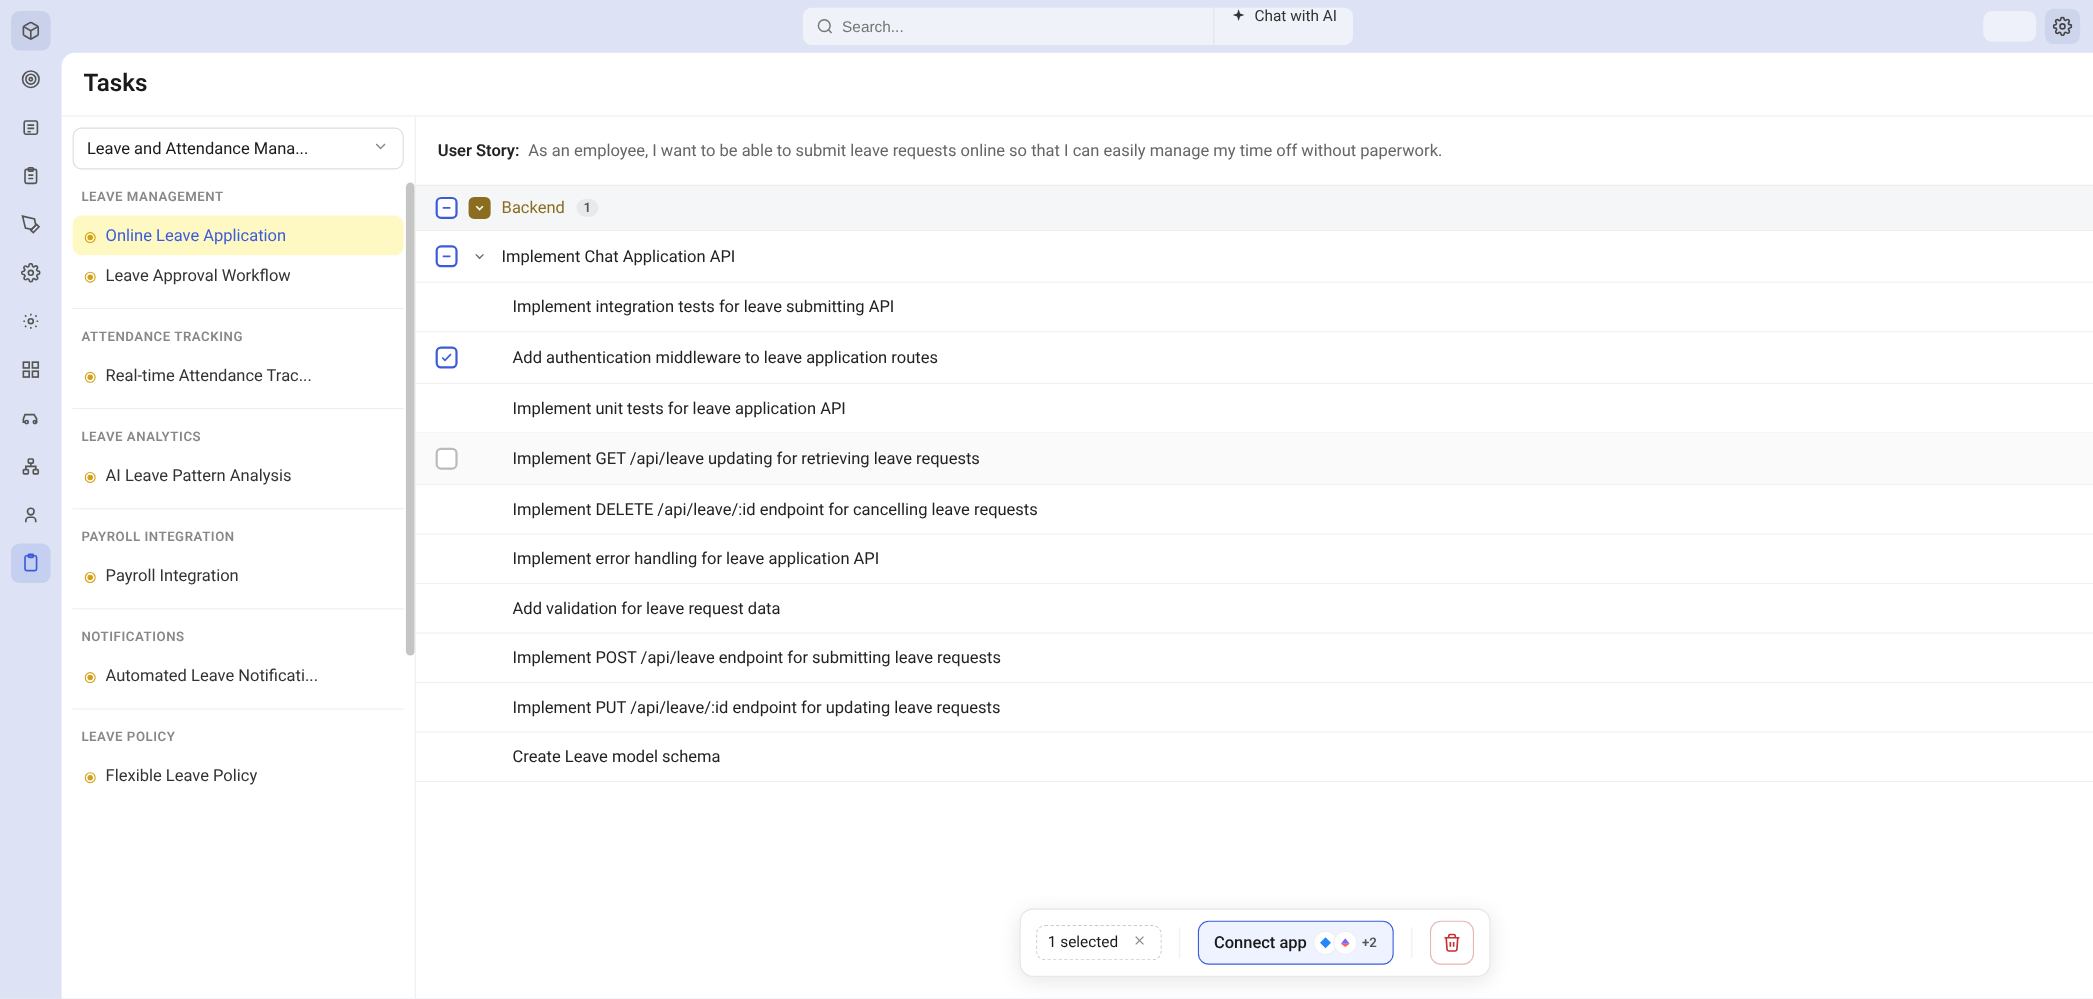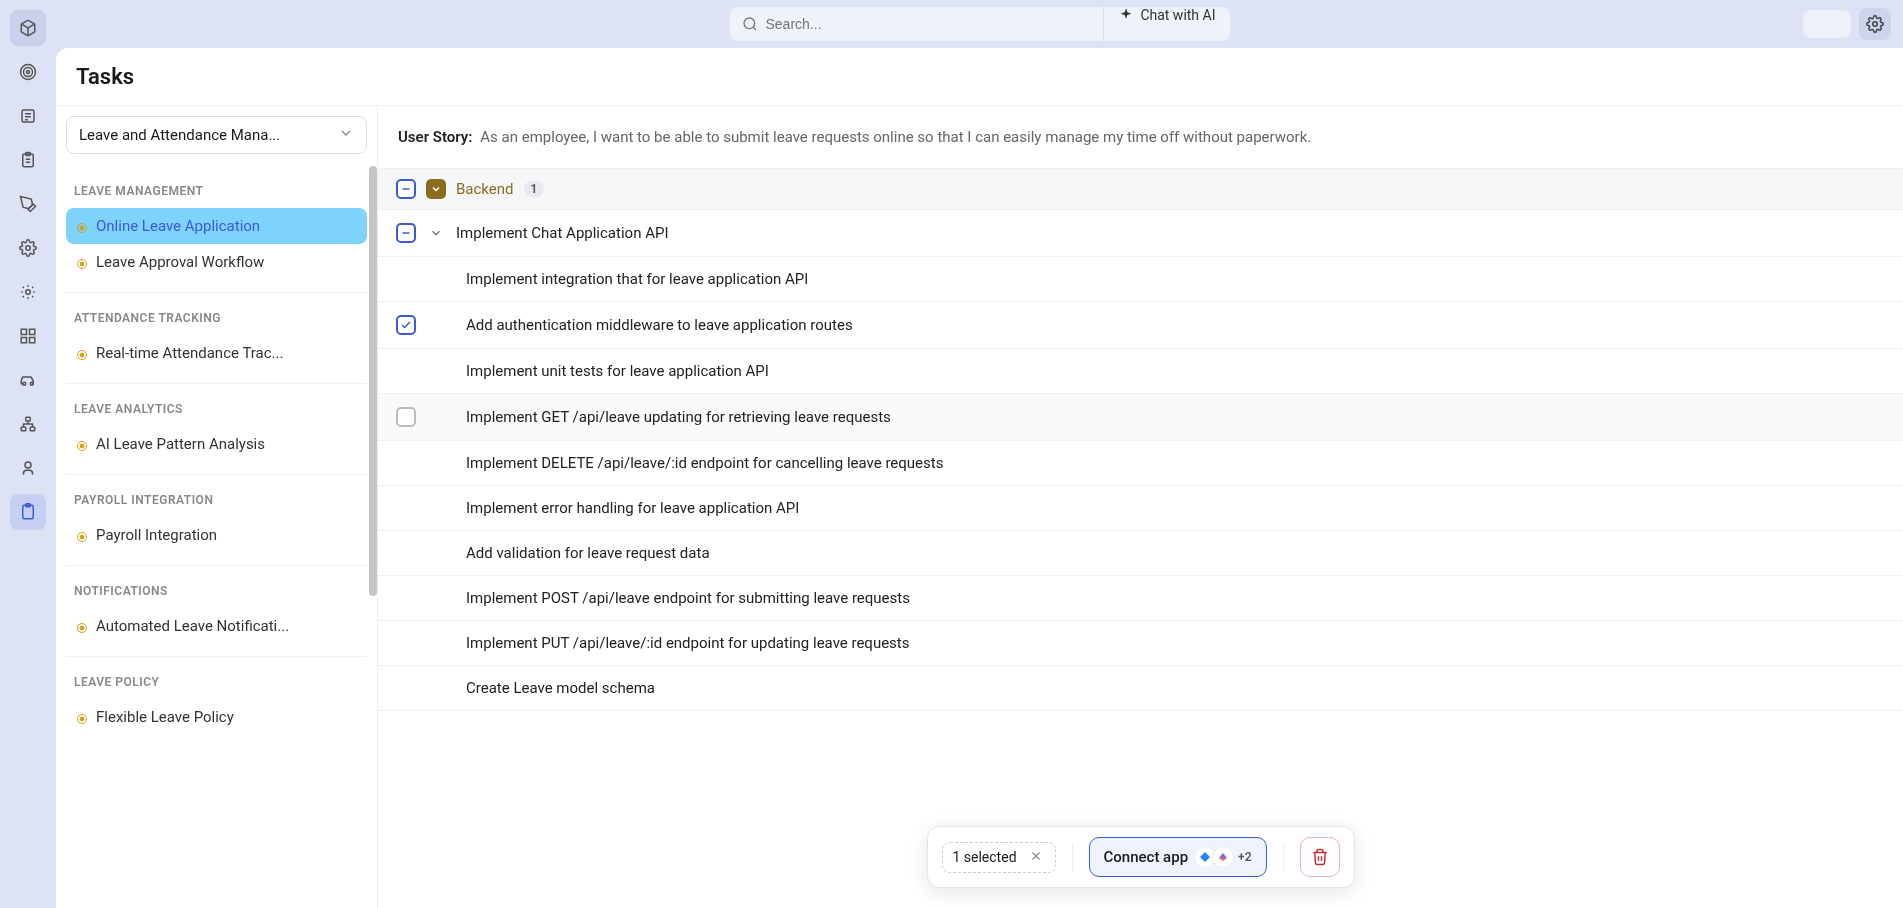--- a/index.html
+++ b/index.html
@@ -18,26 +18,26 @@
 .chat-ai { display: flex; align-items: flex-start; gap: 6px; padding: 0 14px; font-size: 14px; color: #333; border-left: 1px solid #e0e3ed; height: 100%; cursor: pointer; }
 .topbar-spacer-right { flex: 1; display: flex; justify-content: flex-end; align-items: center; gap: 8px; }
 .toggle-pill { width: 48px; height: 28px; background: #eef1f9; border-radius: 8px; }
 .settings-btn { width: 32px; height: 32px; display: flex; align-items: center; justify-content: center; background: #cdd5ec; border-radius: 8px; cursor: pointer; color: #444; }
 .content-card { flex: 1; background: #fff; border-radius: 12px 0 0 0; display: flex; flex-direction: column; overflow: hidden; margin-left: 0; }
 .page-header { padding: 16px 20px; }
 .page-header h1 { font-size: 22px; font-weight: 600; }
 .body-split { flex: 1; display: flex; overflow: hidden; border-top: 1px solid #eee; }
 .sidebar { width: 322px; border-right: 1px solid #eee; display: flex; flex-direction: column; overflow: hidden; position: relative; }
 .sidebar-scroll-indicator { position: absolute; right: 0; top: 60px; width: 8px; height: 430px; background: #c5c5c5; border-radius: 4px; }
-.project-select { margin: 10px 10px 12px 10px; border: 1px solid #ddd; border-radius: 8px; padding: 8px 12px; display: flex; align-items: center; justify-content: space-between; cursor: pointer; font-size: 15px; }
+.project-select { margin: 10px 10px 0 10px; border: 1px solid #ddd; border-radius: 8px; padding: 8px 12px; display: flex; align-items: center; justify-content: space-between; cursor: pointer; font-size: 15px; }
 .project-select .chev { color: #888; }
 .sidebar-inner { flex: 1; overflow-y: auto; padding: 0 10px 20px 10px; }
 .group-label { font-size: 12px; font-weight: 600; color: #888; letter-spacing: 0.5px; padding: 18px 8px 10px 8px; }
 .side-item { display: flex; align-items: center; gap: 8px; padding: 9px 10px; border-radius: 8px; cursor: pointer; font-size: 15px; color: #333; }
-.side-item.active { background: #7dd3fc; color: #3b5bdb; }
+.side-item.active { background: #fef9c3; color: #3b5bdb; }
 .side-item .dot { width: 12px; height: 12px; flex-shrink: 0; }
 .group-divider { border-top: 1px solid #eee; margin: 12px 0 0 0; }
 .detail { flex: 1; display: flex; flex-direction: column; overflow: hidden; position: relative; }
 .user-story { padding: 22px 20px; font-size: 15px; display: flex; gap: 8px; }
 .user-story .lbl { font-weight: 600; color: #222; }
 .user-story .txt { color: #666; }
 .section-header { background: #f5f6f8; border-top: 1px solid #eee; border-bottom: 1px solid #eee; display: flex; align-items: center; gap: 10px; padding: 10px 18px; }
 .chk { width: 20px; height: 20px; border: 2px solid #bbb; border-radius: 5px; display: flex; align-items: center; justify-content: center; cursor: pointer; background: #fff; }
 .chk.mixed { border-color: #3b5bdb; color: #3b5bdb; }
 .chk.checked { border-color: #3b5bdb; background: #fff; color: #3b5bdb; }
@@ -295,21 +295,21 @@
                 <div class="expand">
                   <svg width="14" height="14" viewBox="0 0 24 24" fill="none" stroke="currentColor" stroke-width="2">
                     <polyline points="6 9 12 15 18 9"></polyline>
                   </svg>
                 </div>
                 <div class="task-title">Implement Chat Application API</div>
               </div>
               <div class="task-row">
                 <div class="chk-slot"></div>
                 <div class="indent-1"></div>
-                <div class="task-title">Implement integration that for leave application API</div>
+                <div class="task-title">Implement integration tests for leave submitting API</div>
               </div>
               <div class="task-row">
                 <div class="chk-slot">
                   <div class="chk checked">
                     <svg viewBox="0 0 24 24" fill="none" stroke="currentColor" stroke-width="3">
                       <polyline points="20 6 9 17 4 12"></polyline>
                     </svg>
                   </div>
                 </div>
                 <div class="indent-1"></div>

